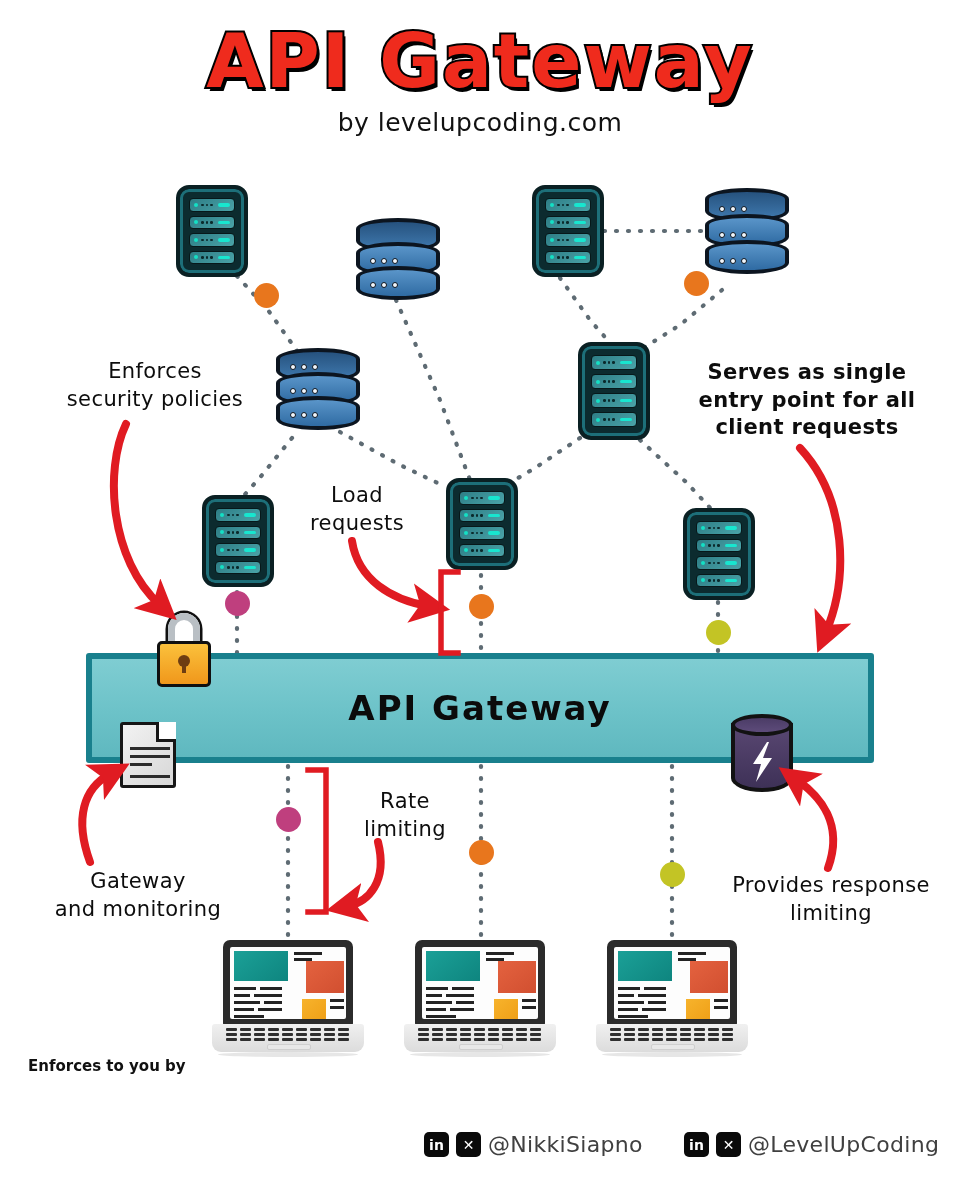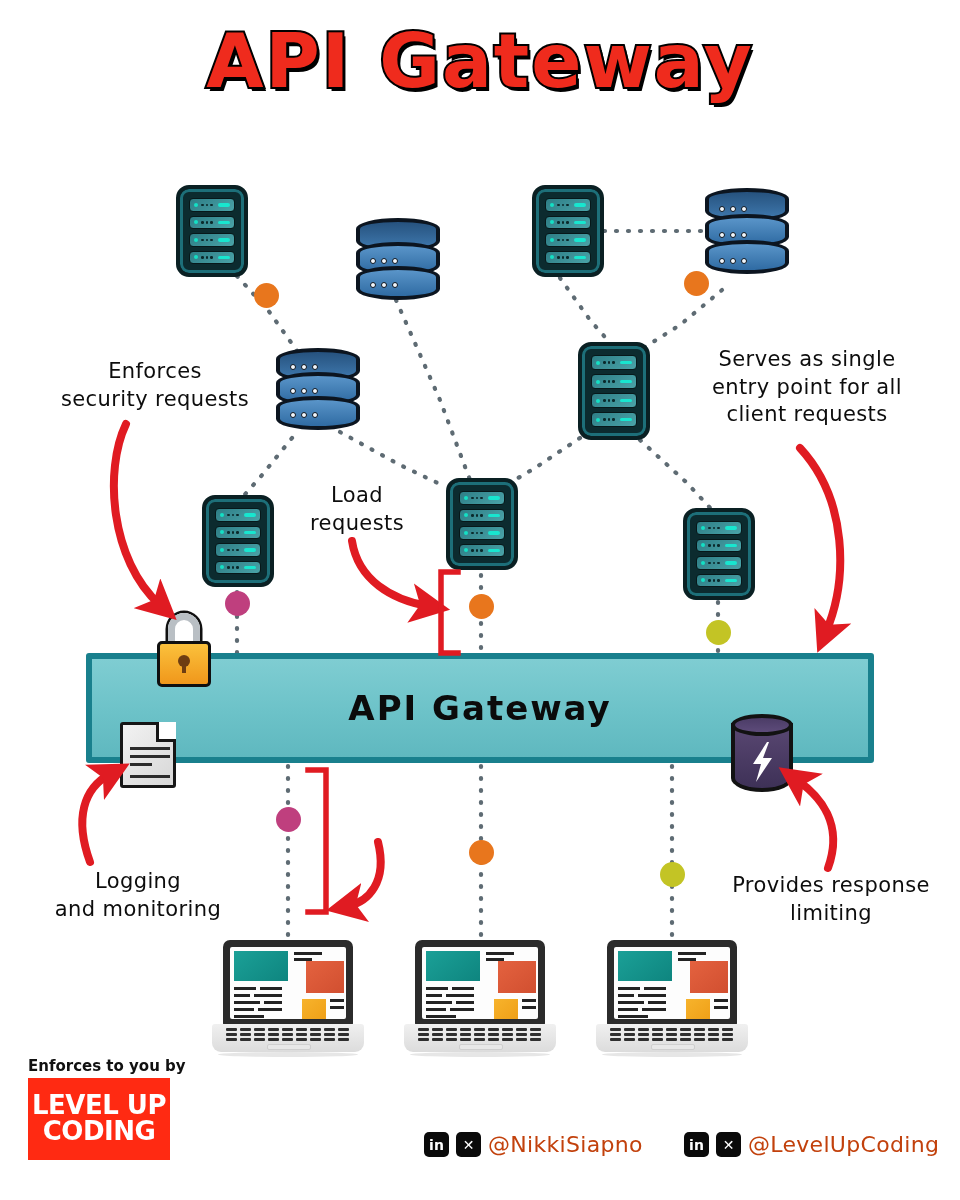--- a/index.html
+++ b/index.html
@@ -132,28 +132,29 @@
   .logo { position:absolute; left:28px; top:1078px; width:142px; height:82px;
       background:#ff2a12; display:flex; flex-direction:column;
       align-items:center; justify-content:center; }
   .logo span { color:#fff; font-family:"DejaVu Sans", sans-serif;
       font-weight:bold; font-size:26px; line-height:.99; letter-spacing:-.5px; }
 
   .social { position:absolute; display:flex; align-items:center; gap:7px; }
   .sicon { width:25px; height:25px; background:#0a0a0a; border-radius:5px;
       color:#fff; display:flex; align-items:center; justify-content:center;
       font-family:"DejaVu Sans", sans-serif; font-size:14px; font-weight:bold; }
-  .handle { font-family:"DejaVu Sans", sans-serif; font-size:22px; color:#c2410c; letter-spacing:.3px; }
+  .handle { font-family:"DejaVu Sans", sans-serif; font-size:22px; color:#404040; letter-spacing:.3px; }
 </style>
 </head>
 <body>
 
 <div id="stage">
 
   <div class="title">API Gateway</div>
+  <div class="subtitle">by levelupcoding.com</div>
 
   <svg class="layer">
 
     <path class="dotline" d="M237,276 L268,310 L300,355"></path>
 
     <path class="dotline" d="M396,300 L440,400 L470,480"></path>
 
     <path class="dotline" d="M604,231 L707,231"></path>
 
     <path class="dotline" d="M560,278 L590,320 L612,345"></path>
@@ -520,28 +521,30 @@
 
     <path class="arrow" marker-end="url(#ah)" d="M90,862 C74,818 84,788 110,774"></path>
 
     <path class="arrow" marker-end="url(#ah)" d="M378,842 C388,882 368,902 348,906"></path>
     <path class="bracket" d="M308,770 L326,770 L326,912 L308,912"></path>
 
     <path class="arrow" marker-end="url(#ah)" d="M828,868 C844,824 820,796 797,780"></path>
   </svg>
 
   <div class="note" style="left:40px; top:358px; width:230px;">Enforces
-security requests</div>
-  <div class="note" style="left:682px; top:346px; width:250px;">Serves as single
+security policies</div>
+  <div class="note" style="left:682px; top:359px; width:250px;font-weight:bold;">Serves as single
 entry point for all
 client requests</div>
   <div class="note" style="left:292px; top:482px; width:130px;">Load
 requests</div>
-  <div class="note" style="left:28px; top:868px; width:220px;">Logging
+  <div class="note" style="left:28px; top:868px; width:220px;">Gateway
 and monitoring</div>
+  <div class="note" style="left:340px; top:788px; width:130px;">Rate
+limiting</div>
   <div class="note" style="left:716px; top:872px; width:230px;">Provides response
 limiting</div>
 
   <div class="laptop" style="left:212px; top:940px;">
     <div class="lid">
       <div class="screen">
         <div class="blk teal" style="left:4px; top:4px; width:54px; height:30px;"></div>
         <div class="blk red" style="left:76px; top:14px; width:38px; height:32px;"></div>
         <div class="blk yel" style="left:72px; top:52px; width:24px; height:20px;"></div>
         <div class="tl" style="left:64px; top:5px;  width:28px;"></div>
@@ -703,24 +706,20 @@
         <i style="left:84px;top:10px; width:11px;"></i>
           <i style="left:98px; top:10px; width:11px;"></i>
         <i style="left:112px;top:10px;width:11px;"></i>
       </div>
       <div class="pad"></div>
     </div>
     <div class="shadow"></div>
   </div>
 
   <div class="brought">Enforces to you by</div>
-  <div class="logo">
-    <span>LEVEL UP</span>
-    <span>CODING</span>
-  </div>
 
   <div class="social" style="left:424px; top:1132px;">
     <span class="sicon">in</span>
     <span class="sicon">✕</span>
     <span class="handle">@NikkiSiapno</span>
   </div>
 
   <div class="social" style="left:684px; top:1132px;">
     <span class="sicon">in</span>
     <span class="sicon">✕</span>

